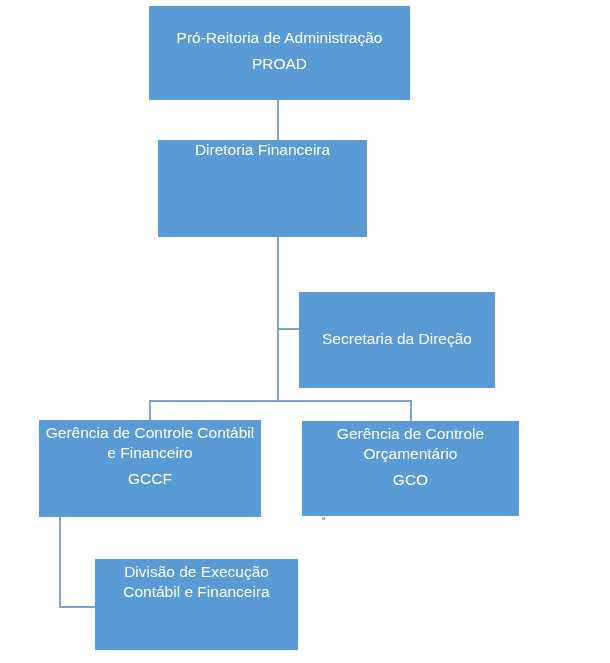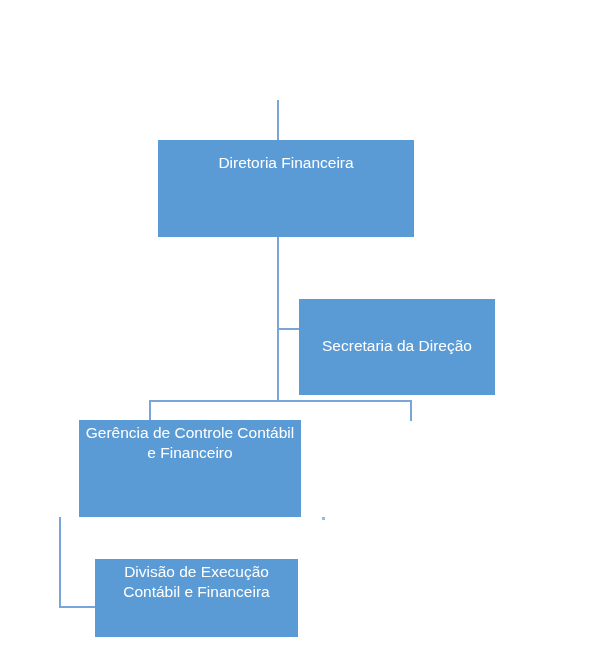--- a/index.html
+++ b/index.html
@@ -5,33 +5,37 @@
   html,body{margin:0;padding:0;}
   #canvas{position:relative;width:610px;height:663px;background:#ffffff;overflow:hidden;
           font-family:"Liberation Sans",sans-serif;}
   .node{position:absolute;color:#fff;text-align:center;font-size:15.5px;line-height:20px;
         display:block;box-sizing:border-box;}
   .node .title{margin:0 auto;}
   .node .acronym{margin-top:6px;}
   .node .acronym:empty{display:none;}
   .conn{position:absolute;}
   #node-proad{left:149px;top:6px;width:261px;height:94px;padding-top:22px;}
-  #node-df{left:158px;top:140px;width:256px;height:97px;padding-top:13px;}
-  #node-secretaria{left:299px;top:299px;width:196px;height:96px;padding-top:37px;}
-  #node-gccf{left:39px;top:420px;width:222px;height:97px;padding-top:3px;margin-left:40px;}
+  #node-df{left:158px;top:140px;width:209px;height:97px;}
+  #node-secretaria{left:299px;top:292px;width:196px;height:96px;padding-top:37px;}
+  #node-gccf{left:39px;top:420px;width:222px;height:97px;padding-top:3px;}
   #node-gccf .title{max-width:214px;}
   #node-gco{left:302px;top:421px;width:217px;height:95px;padding-top:3px;}
-  #node-decf{left:95px;top:559px;width:203px;height:78px;padding-top:3px;}
+  #node-decf{left:95px;top:559px;width:203px;height:91px;padding-top:3px;}
   #node-decf .title{max-width:172px;}
 </style>
 </head>
 <body>
 
 <div id="canvas">
 
+  <div class="node" id="node-proad" style="background: rgb(91, 155, 213);">
+    <div class="title">Pró-Reitoria de Administração</div>
+    <div class="acronym">PROAD</div>
+  </div>
 
   <div class="conn" id="conn-1" style="left: 277px; top: 100px; width: 2px; height: 40px; background: rgb(123, 164, 217);"></div>
 
   <div class="node" id="node-df" style="background: rgb(91, 155, 213);">
     <div class="title">Diretoria Financeira</div>
   </div>
 
   <div class="conn" id="conn-2" style="left: 277px; top: 237px; width: 2px; height: 165px; background: rgb(123, 164, 217);"></div>
   <div class="conn" id="conn-3" style="left: 279px; top: 328px; width: 20px; height: 2px; background: rgb(123, 164, 217);"></div>
 
@@ -39,22 +43,27 @@
     <div class="title">Secretaria da Direção</div>
 
   </div>
 
   <div class="conn" id="conn-4" style="left: 149px; top: 400px; width: 263px; height: 2px; background: rgb(123, 164, 217);"></div>
   <div class="conn" id="conn-5" style="left: 149px; top: 400px; width: 2px; height: 20px; background: rgb(123, 164, 217);"></div>
   <div class="conn" id="conn-6" style="left: 410px; top: 400px; width: 2px; height: 21px; background: rgb(123, 164, 217);"></div>
 
   <div class="node" id="node-gccf" style="background: rgb(91, 155, 213);">
     <div class="title">Gerência de Controle Contábil e Financeiro</div>
+    <div class="acronym">GCCF</div>
   </div>
 
+  <div class="node" id="node-gco" style="background: rgb(91, 155, 213);">
+    <div class="title">Gerência de Controle Orçamentário</div>
+    <div class="acronym">GCO</div>
+  </div>
 
   <div class="conn" id="conn-7" style="left: 59px; top: 517px; width: 2px; height: 91px; background: rgb(123, 164, 217);"></div>
   <div class="conn" id="conn-8" style="left: 59px; top: 606px; width: 37px; height: 2px; background: rgb(123, 164, 217);"></div>
 
   <div class="node" id="node-decf" style="background: rgb(91, 155, 213);">
     <div class="title">Divisão de Execução Contábil e Financeira</div>
   </div>
 
   <div style="position:absolute;left:322px;top:517px;width:3px;height:3px;background:#9bb9de;"></div>
 </div>

